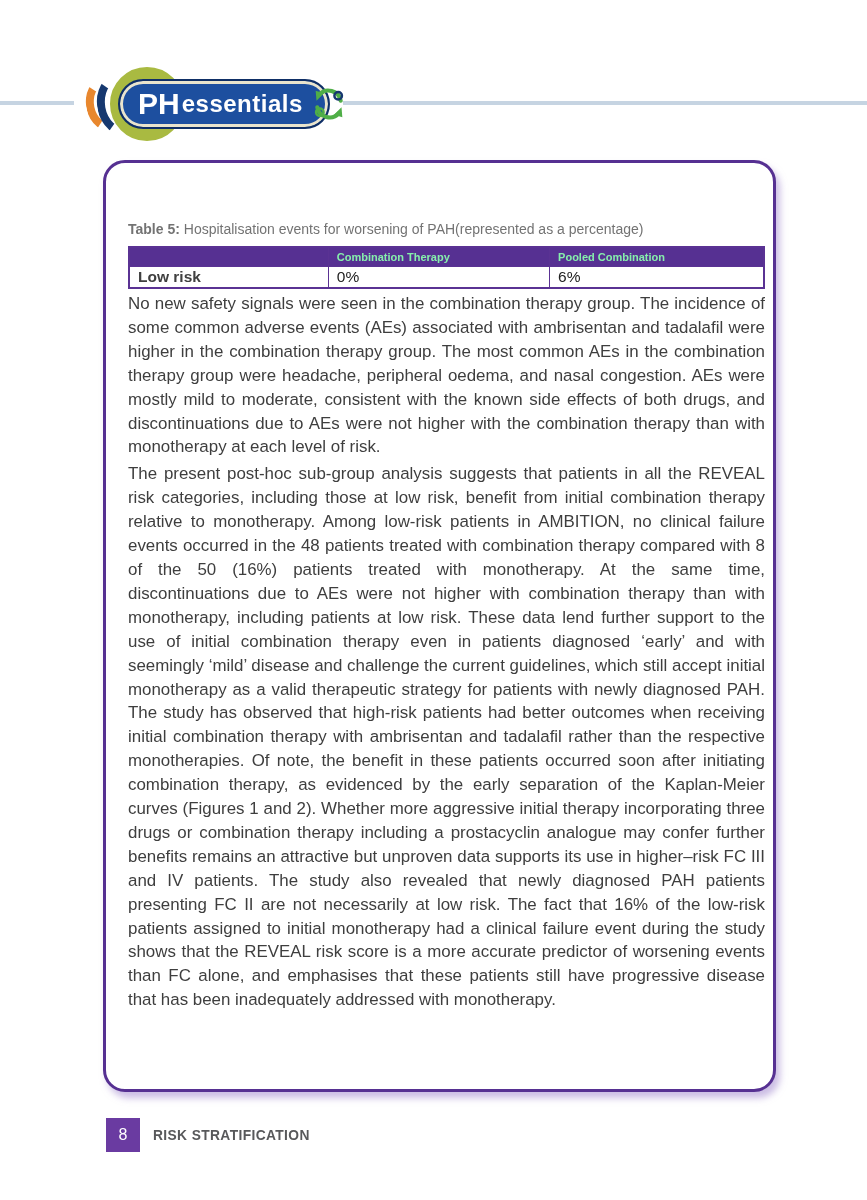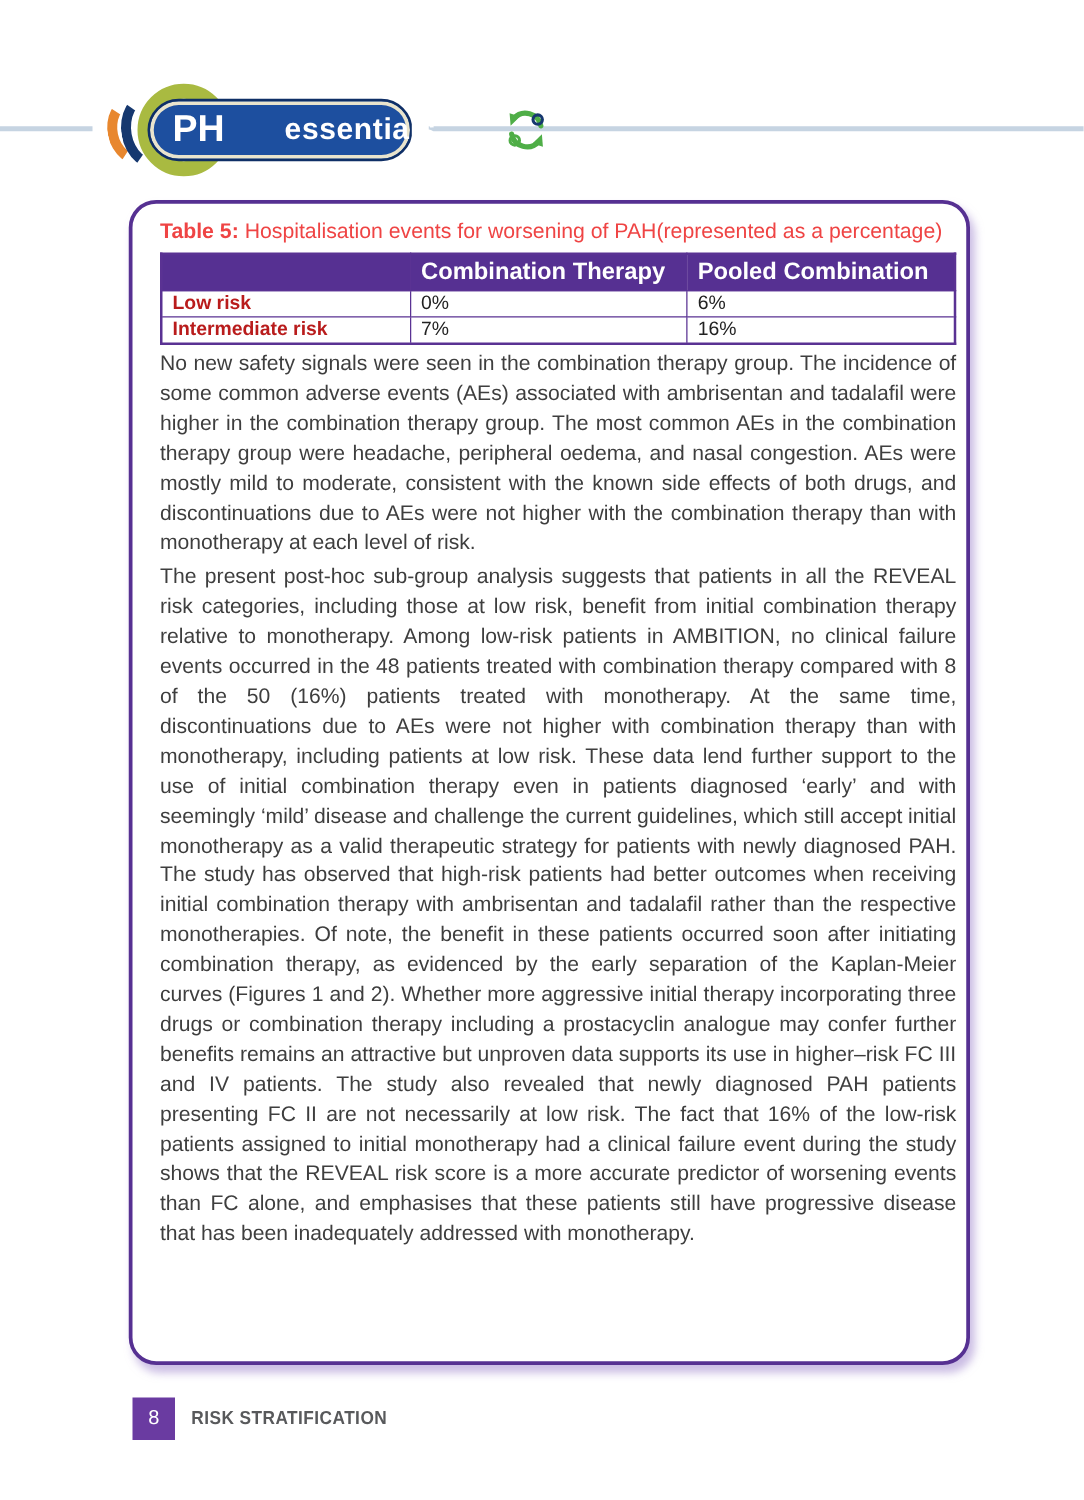--- a/index.html
+++ b/index.html
@@ -29,47 +29,47 @@
     border-radius:50%; transform:rotate(-10deg);
   }
   .ring-green {
     position:absolute; left:26px; top:7px; width:74px; height:74px;
     border:12px solid #a9ba41; border-radius:50%;
   }
   .logo-pill {
     position:absolute; left:34px; top:19px; width:212px; height:50px;
     background:#1d4f9f; border:2px solid #0f2f66; border-radius:26px;
     box-shadow: inset 0 0 0 3px #e9e4cd;
-    display:flex; align-items:center; padding:0 10px 0 18px;gap:46px;
+    display:flex; align-items:center; padding:0 10px 0 18px;
   }
   .logo-ph   { color:#ffffff; font-weight:bold; font-size:30px; letter-spacing:0; }
   .logo-rest { color:#ffffff; font-size:24px; font-weight:bold; margin-left:2px; letter-spacing:0.5px; }
   .logo-cycle { width:40px; height:40px; margin-left:6px; flex:0 0 auto; }
 
   
   .content-box {
     position:absolute; left:103px; top:160px; width:673px; height:932px;
     border:3px solid #563092; border-radius:22px; background:#ffffff;
     box-shadow: 4px 6px 7px rgba(160,135,205,0.55);
     padding:11px 14px 16px 22px;
   }
-  .caption { font-size:17px; color:#ef4444; line-height:22px; white-space:nowrap; }
+  .caption { font-size:14px; color:#737373; line-height:22px; white-space:nowrap;margin-top:44px; }
   .caption .cap-label { font-weight:bold; }
 
   table.t5 {
     border-collapse:collapse; width:637px; margin-top:6px;
     font-size:15.5px; color:#222;
   }
   table.t5 th, table.t5 td { border:1.5px solid #5a3293; padding:1px 8px; text-align:left; }
   table.t5 { border:2px solid #5a3293; }
   table.t5 thead th {
-    background:#563092; color:#ffffff; font-weight:bold;
-    padding:3px 8px; font-size:19px;
+    background:#563092; color:#86efac; font-weight:bold;
+    padding:3px 8px; font-size:11px;
   }
-  table.t5 td.rowlabel { font-weight:bold; color:#b91c1c; }
+  table.t5 td.rowlabel { font-weight:bold; color:#404040; }
   table.t5 .c1 { width:200px; }
   table.t5 .c2 { width:222px; }
   table.t5 .c3 { width:215px; }
 
   .article { width:637px; margin-top:3px; }
   .article p {
     font-size:16.9px; line-height:23.9px; color:#3e3e3e;
     text-align:justify;
   }
   .article p + p { margin-top:3px; }
@@ -123,25 +123,20 @@
         <th class="c2">Combination Therapy</th>
         <th class="c3">Pooled Combination</th>
       </tr>
     </thead>
     <tbody>
       <tr>
         <td class="rowlabel">Low risk</td>
         <td>0%</td>
         <td>6%</td>
       </tr>
-      <tr>
-        <td class="rowlabel">Intermediate risk</td>
-        <td>7%</td>
-        <td>16%</td>
-      </tr>
     </tbody>
   </table>
 
   <div class="article">
     <p>No new safety signals were seen in the combination therapy group. The incidence of some common adverse events (AEs) associated with ambrisentan and tadalafil were higher in the combination therapy group. The most common AEs in the combination therapy group were headache, peripheral oedema, and nasal congestion. AEs were mostly mild to moderate, consistent with the known side effects of both drugs, and discontinuations due to AEs were not higher with the combination therapy than with monotherapy at each level of risk.</p>
     <p>The present post-hoc sub-group analysis suggests that patients in all the REVEAL risk categories, including those at low risk, benefit from initial combination therapy relative to monotherapy. Among low-risk patients in AMBITION, no clinical failure events occurred in the 48 patients treated with combination therapy compared with 8 of the 50 (16%) patients treated with monotherapy. At the same time, discontinuations due to AEs were not higher with combination therapy than with monotherapy, including patients at low risk. These data lend further support to the use of initial combination therapy even in patients diagnosed ‘early’ and with seemingly ‘mild’ disease and challenge the current guidelines, which still accept initial monotherapy as a valid therapeutic strategy for patients with newly diagnosed PAH. The study has observed that high-risk patients had better outcomes when receiving initial combination therapy with ambrisentan and tadalafil rather than the respective monotherapies. Of note, the benefit in these patients occurred soon after initiating combination therapy, as evidenced by the early separation of the Kaplan-Meier curves (Figures 1 and 2). Whether more aggressive initial therapy incorporating three drugs or combination therapy including a prostacyclin analogue may confer further benefits remains an attractive but unproven data supports its use in higher–risk FC III and IV patients. The study also revealed that newly diagnosed PAH patients presenting FC II are not necessarily at low risk. The fact that 16% of the low-risk patients assigned to initial monotherapy had a clinical failure event during the study shows that the REVEAL risk score is a more accurate predictor of worsening events than FC alone, and emphasises that these patients still have progressive disease that has been inadequately addressed with monotherapy.</p>
   </div>
 
 </div>
 

